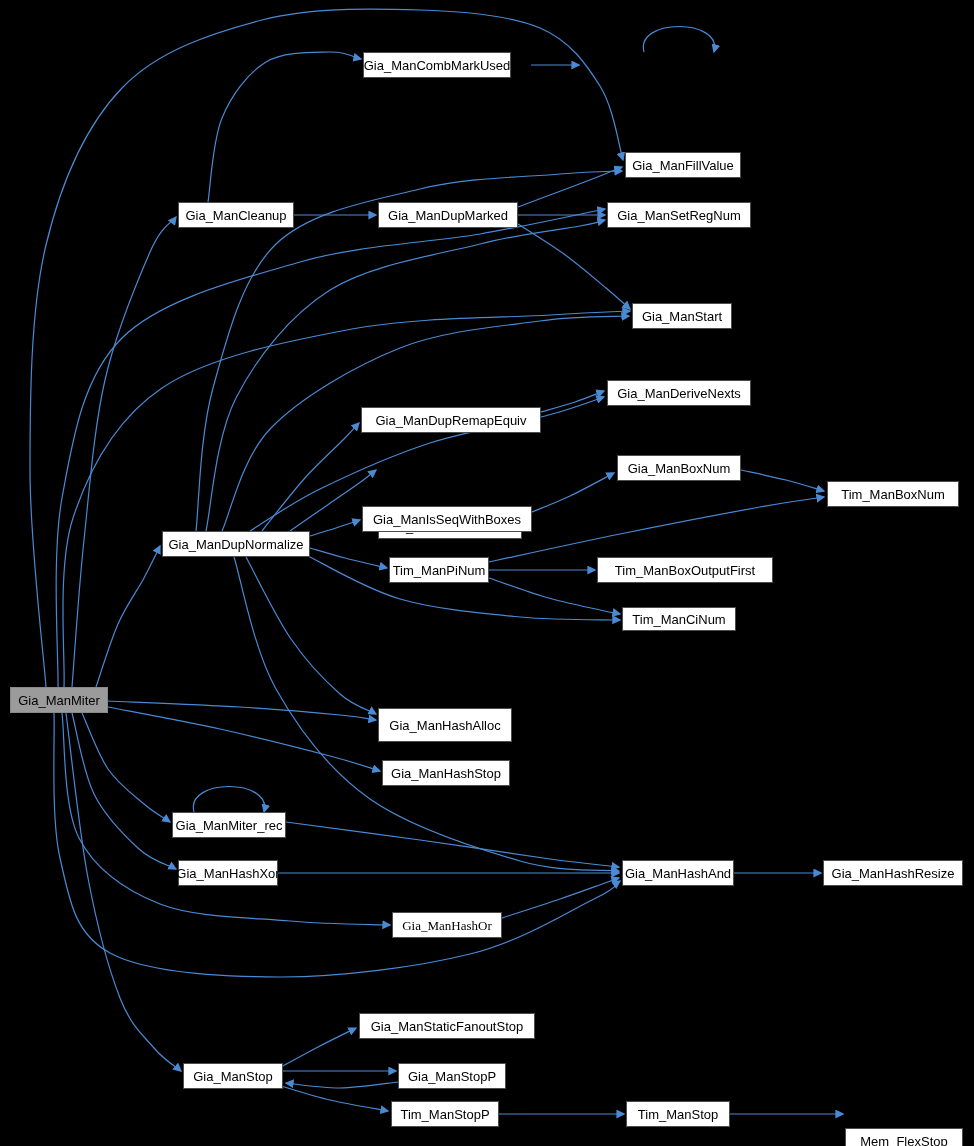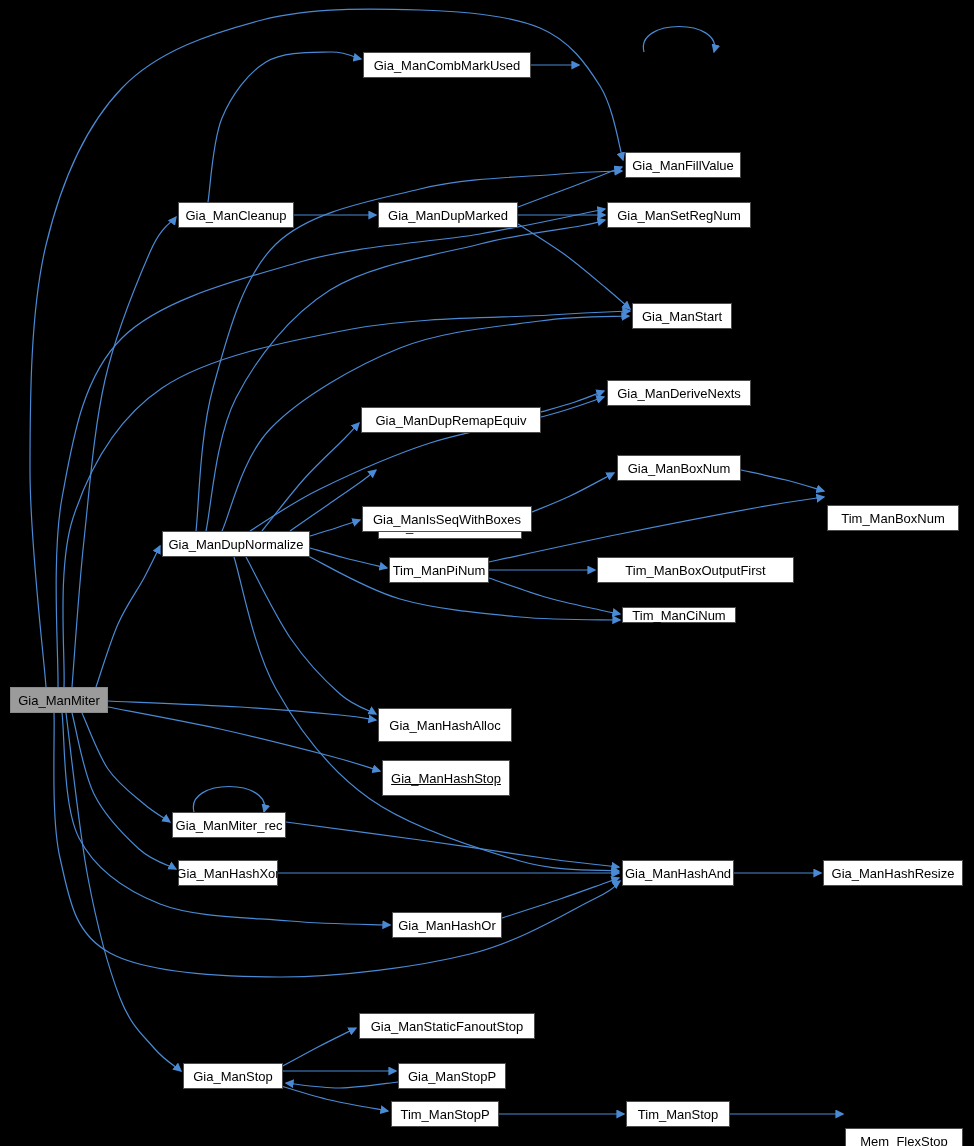--- a/index.html
+++ b/index.html
@@ -84,42 +84,42 @@
       <path d="M502,918 C511.6666666666667,914.8333333333334 542.8333333333334,904.8333333333334 560,899 C577.1666666666666,893.1666666666666 595.1666666666666,886.5 605,883 C614.8333333333334,879.5 616.6666666666666,878.8333333333334 619,878" class="edge" stroke="#4a8ad4" marker-end="url(#arrow)"></path>
       <path d="M734,873 L821,873" class="edge" stroke="#4a8ad4" marker-end="url(#arrow)"></path>
       <path d="M283,1066 C288.8333333333333,1062.8333333333333 305.8333333333333,1053.3333333333333 318,1047 C330.1666666666667,1040.6666666666667 349.6666666666667,1031.1666666666667 356,1028" class="edge" stroke="#4a8ad4" marker-end="url(#arrow)"></path>
       <path d="M283,1071 L396,1071" class="edge" stroke="#4a8ad4" marker-end="url(#arrow)"></path>
       <path d="M398,1082 C388.3333333333333,1083 358.6666666666667,1087.8333333333333 340,1088 C321.3333333333333,1088.1666666666667 295,1083.8333333333333 286,1083" class="edge" stroke="#4a8ad4" marker-end="url(#arrow)"></path>
       <path d="M281,1086 C289.1666666666667,1088.3333333333333 312.1666666666667,1095.8333333333333 330,1100 C347.8333333333333,1104.1666666666667 378.3333333333333,1109.1666666666667 388,1111" class="edge" stroke="#4a8ad4" marker-end="url(#arrow)"></path>
       <path d="M499,1114 L624,1114" class="edge" stroke="#4a8ad4" marker-end="url(#arrow)"></path>
       <path d="M730,1114 L843,1114" class="edge" stroke="#4a8ad4" marker-end="url(#arrow)"></path>
     </svg>
 <div class="node highlight" style="left: 10px; top: 687px; width: 98px; height: 26px;">Gia_ManMiter</div>
-    <div class="node" style="left: 363px; top: 52px; width: 168px; height: 26px;">Gia_ManCombMarkUsed</div>
+    <div class="node" style="left: 363px; top: 52px; width: 148px; height: 26px;">Gia_ManCombMarkUsed</div>
     <div class="node" style="left: 625px; top: 152px; width: 116px; height: 26px;">Gia_ManFillValue</div>
     <div class="node" style="left: 178px; top: 202px; width: 116px; height: 26px;">Gia_ManCleanup</div>
     <div class="node" style="left: 378px; top: 202px; width: 140px; height: 26px;">Gia_ManDupMarked</div>
     <div class="node" style="left: 607px; top: 202px; width: 144px; height: 26px;">Gia_ManSetRegNum</div>
     <div class="node" style="left: 632px; top: 303px; width: 100px; height: 26px;">Gia_ManStart</div>
     <div class="node" style="left: 607px; top: 380px; width: 144px; height: 26px;">Gia_ManDeriveNexts</div>
     <div class="node" style="left: 361px; top: 407px; width: 180px; height: 26px;">Gia_ManDupRemapEquiv</div>
     <div class="node" style="left: 378px; top: 466px; width: 144px; height: 26px; margin-top: 47px;">Gia_ManIsNormalized</div>
     <div class="node" style="left: 617px; top: 455px; width: 124px; height: 26px;">Gia_ManBoxNum</div>
-    <div class="node" style="left: 827px; top: 481px; width: 132px; height: 26px; margin-top: 24px;">Tim_ManBoxNum</div>
+    <div class="node" style="left: 827px; top: 481px; width: 132px; height: 26px;">Tim_ManBoxNum</div>
     <div class="node" style="left: 362px; top: 506px; width: 170px; height: 26px;">Gia_ManIsSeqWithBoxes</div>
     <div class="node" style="left: 162px; top: 531px; width: 148px; height: 26px;">Gia_ManDupNormalize</div>
     <div class="node" style="left: 389px; top: 557px; width: 100px; height: 26px;">Tim_ManPiNum</div>
-    <div class="node" style="left: 597px; top: 557px; width: 197px; height: 26px;">Tim_ManBoxOutputFirst</div>
-    <div class="node" style="left: 622px; top: 607px; width: 114px; height: 16px;">Tim_ManCiNum</div>
+    <div class="node" style="left: 597px; top: 557px; width: 176px; height: 26px;">Tim_ManBoxOutputFirst</div>
+    <div class="node" style="left: 622px; top: 607px; width: 114px; height: 24px;">Tim_ManCiNum</div>
     <div class="node" style="left: 378px; top: 708px; width: 134px; height: 34px;">Gia_ManHashAlloc</div>
-    <div class="node" style="left: 382px; top: 760px; width: 128px; height: 36px; text-decoration: underline;">Gia_ManHashStop</div>
+    <div class="node" style="left: 382px; top: 760px; width: 128px; height: 26px;">Gia_ManHashStop</div>
     <div class="node" style="left: 172px; top: 812px; width: 114px; height: 26px;">Gia_ManMiter_rec</div>
     <div class="node" style="left: 178px; top: 860px; width: 100px; height: 26px;">Gia_ManHashXor</div>
     <div class="node" style="left: 622px; top: 860px; width: 112px; height: 26px;">Gia_ManHashAnd</div>
     <div class="node" style="left: 823px; top: 860px; width: 140px; height: 26px;">Gia_ManHashResize</div>
-    <div class="node" style="left: 392px; top: 912px; width: 110px; height: 26px;">Gia_ManHashOr</div>
+    <div class="node" style="left: 392px; top: 912px; width: 110px; height: 26px; font-family: Liberation Serif, serif;">Gia_ManHashOr</div>
     <div class="node" style="left: 359px; top: 1013px; width: 176px; height: 26px;">Gia_ManStaticFanoutStop</div>
     <div class="node" style="left: 183px; top: 1063px; width: 100px; height: 26px;">Gia_ManStop</div>
     <div class="node" style="left: 398px; top: 1063px; width: 108px; height: 26px;">Gia_ManStopP</div>
     <div class="node" style="left: 391px; top: 1101px; width: 108px; height: 26px;">Tim_ManStopP</div>
     <div class="node" style="left: 626px; top: 1101px; width: 104px; height: 26px;">Tim_ManStop</div>
     <div class="node" style="left: 845px; top: 1101px; width: 118px; height: 26px; margin-top: 27px;">Mem_FlexStop</div>
   </div>
 
 </body></html>

